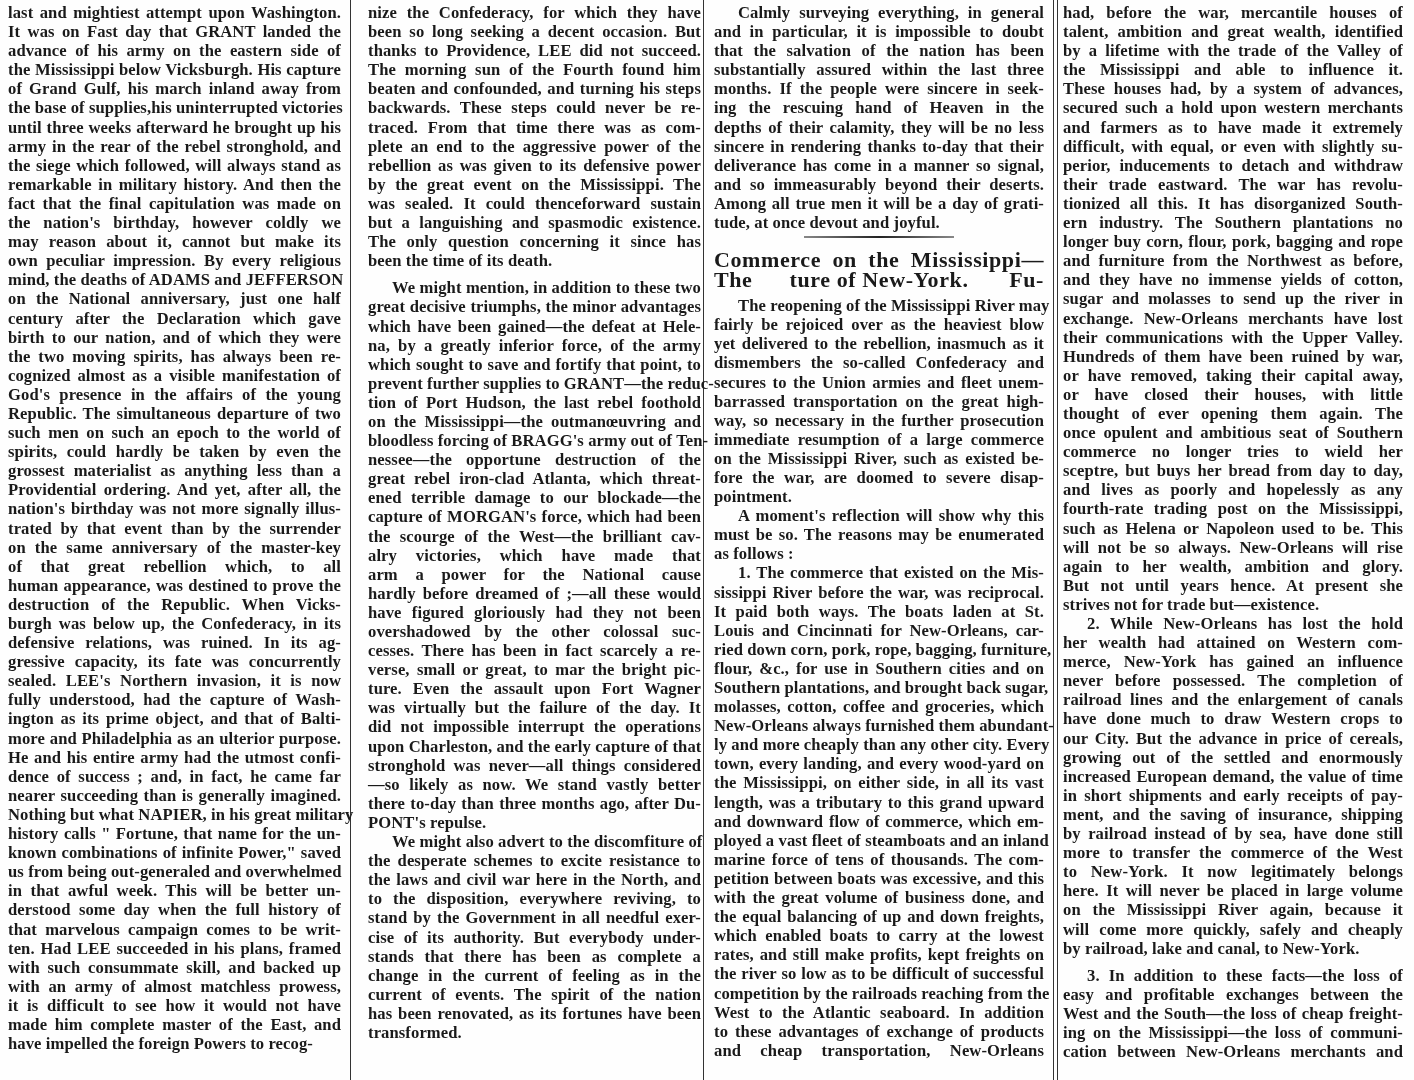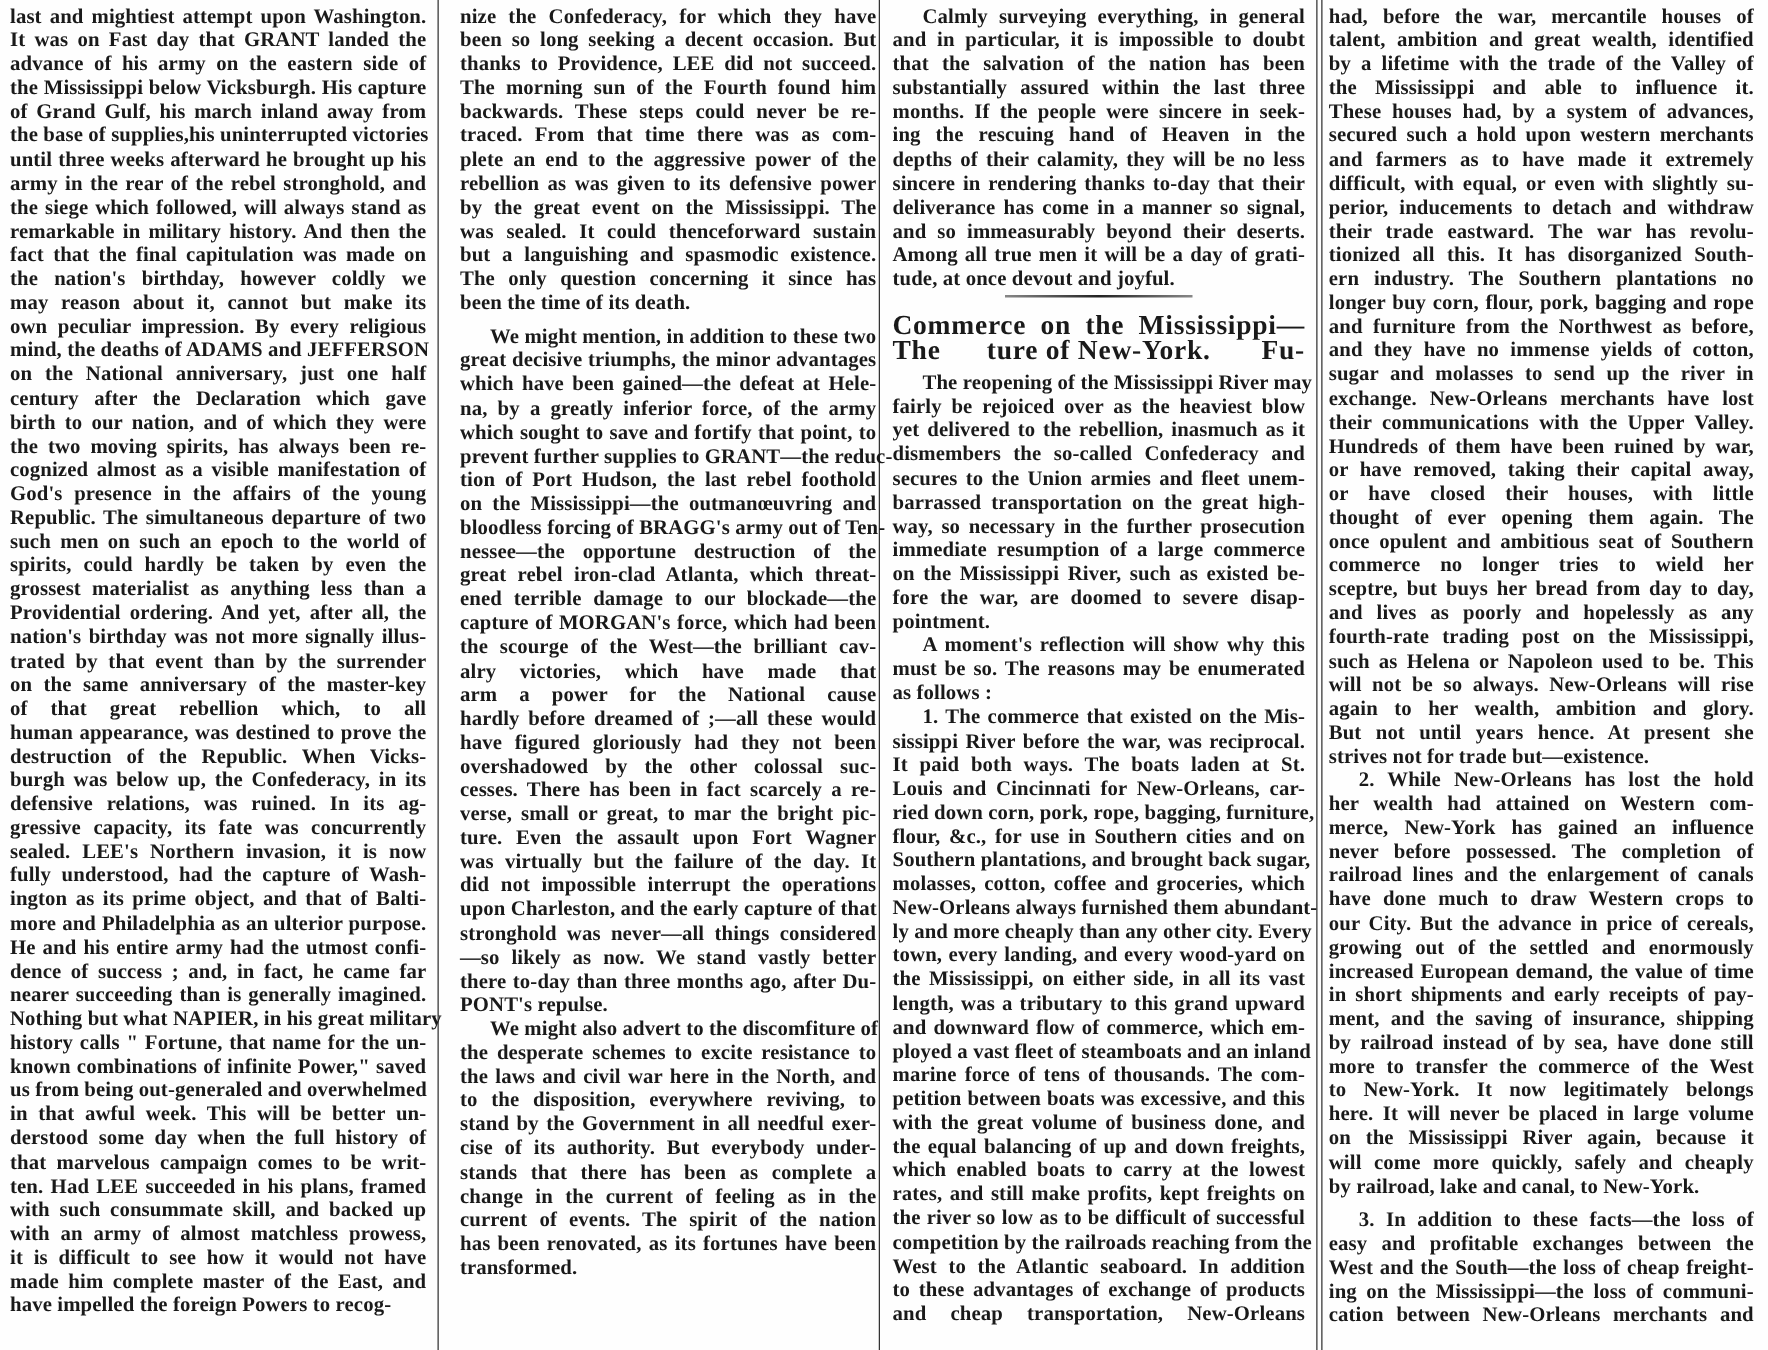--- a/index.html
+++ b/index.html
@@ -100,20 +100,21 @@
       <span class="ln">it is difficult to see how it would not have</span>
       <span class="ln">made him complete master of the East, and</span>
       <span class="ln last">have impelled the foreign Powers to recog-</span>
     </div>
 
   <div class="col" id="col2">
       <span class="ln">nize the Confederacy, for which they have</span>
       <span class="ln">been so long seeking a decent occasion. But</span>
       <span class="ln">thanks to Providence, LEE did not succeed.</span>
       <span class="ln">The morning sun of the Fourth found him</span>
+      <span class="ln">beaten and confounded, and turning his steps</span>
       <span class="ln">backwards. These steps could never be re-</span>
       <span class="ln">traced. From that time there was as com-</span>
       <span class="ln">plete an end to the aggressive power of the</span>
       <span class="ln">rebellion as was given to its defensive power</span>
       <span class="ln">by the great event on the Mississippi. The</span>
       <span class="ln">was sealed. It could thenceforward sustain</span>
       <span class="ln">but a languishing and spasmodic existence.</span>
       <span class="ln">The only question concerning it since has</span>
       <span class="ln last">been the time of its death.</span>
       <span class="gap"></span>

